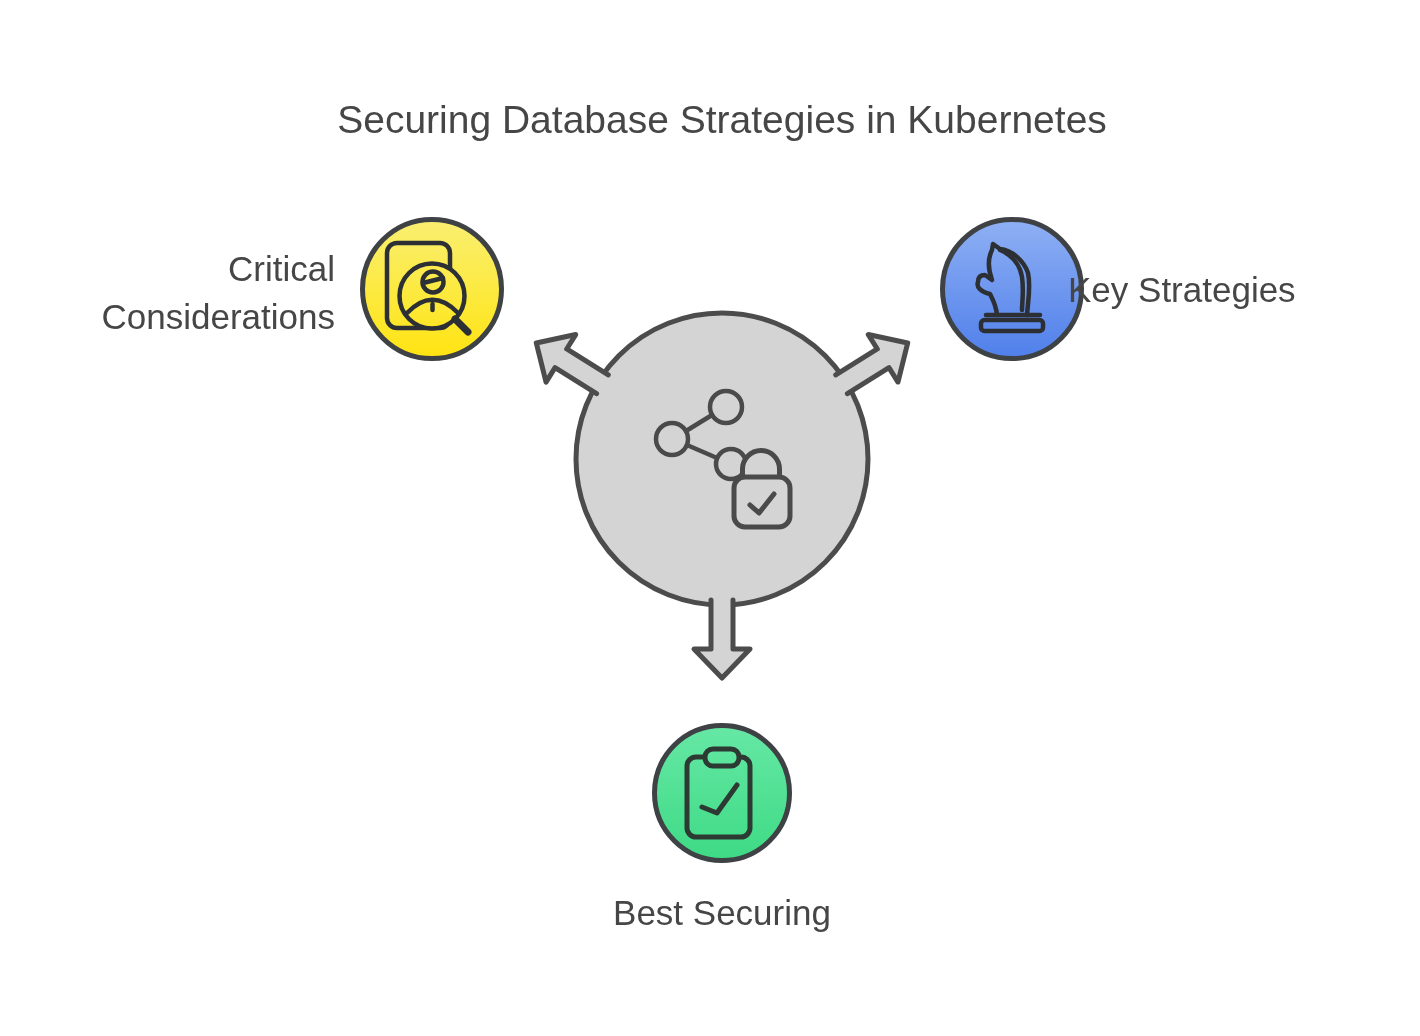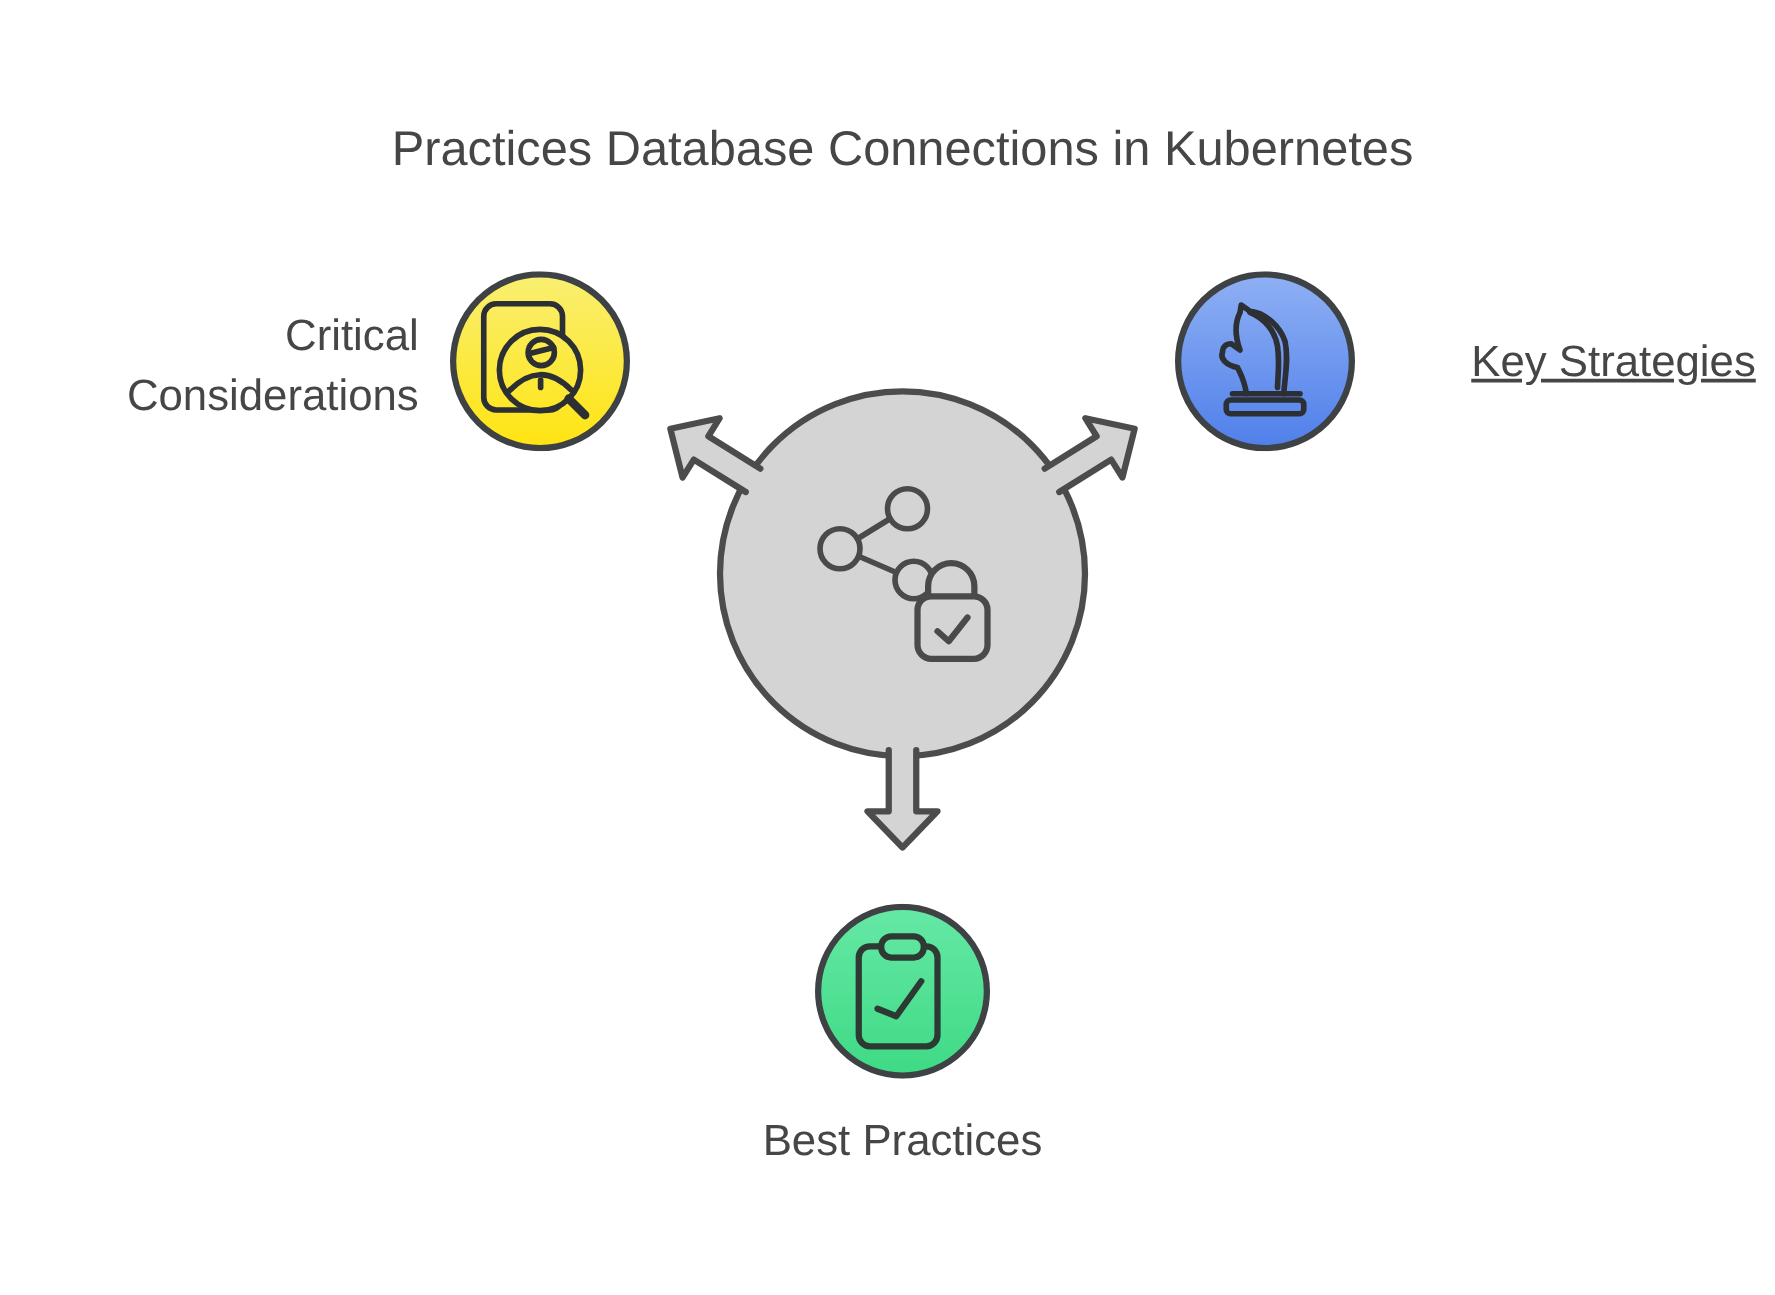--- a/index.html
+++ b/index.html
@@ -6,34 +6,34 @@
   .canvas {
     position:relative; width:1420px; height:1036px; background:#ffffff;
     font-family:"Liberation Sans", sans-serif; overflow:hidden;
   }
   .title {
     position:absolute; left:722px; top:98px; transform:translateX(-50%);
     font-size:39px; font-weight:500; color:#464646; white-space:nowrap;
   }
   .label { position:absolute; font-size:35px; color:#464646; line-height:48px; }
   .label-critical { right:1085px; top:245px; width:300px; text-align:right; }
-  .label-strategies { left:1177px; top:266px; white-space:nowrap;text-decoration:underline; }
+  .label-strategies { left:1068px; top:266px; white-space:nowrap; }
   .label-practices { left:722px; top:889px; transform:translateX(-50%); white-space:nowrap; }
   svg.hub-svg { position:absolute; left:0; top:0; }
   svg.node { position:absolute; }
   .node-critical { left:360px; top:217px; }
   .node-strategies { left:940px; top:217px; }
   .node-practices { left:652px; top:723px; }
 </style>
 </head>
 <body>
 
 <div class="canvas">
 
-  <div class="title">Practices Database Connections in Kubernetes</div>
+  <div class="title">Securing Database Strategies in Kubernetes</div>
 
   <svg class="hub-svg" width="1420" height="1036" viewBox="0 0 1420 1036">
 
     <circle cx="722" cy="459" r="146" stroke="#4c4c4c" stroke-width="5" fill="#d4d4d4"></circle>
 
     <g stroke="#4c4c4c" stroke-width="5" stroke-linejoin="round" stroke-linecap="round">
       <path d="M863,448 L912,448 L912,431 L941,459 L912,487 L912,470 L863,470" fill="#d4d4d4" transform="rotate(-148 722 459)"></path>
       <path d="M863,448 L912,448 L912,431 L941,459 L912,487 L912,470 L863,470" fill="#d4d4d4" transform="rotate(-32 722 459)"></path>
       <path d="M863,448 L912,448 L912,431 L941,459 L912,487 L912,470 L863,470" fill="#d4d4d4" transform="rotate(90 722 459)"></path>
     </g>
@@ -96,15 +96,15 @@
     <circle cx="70" cy="70" r="67.5" fill="url(#gg)" stroke="#3f4245" stroke-width="5"></circle>
     <g stroke="#2c3a33" stroke-width="5" fill="none" stroke-linecap="round" stroke-linejoin="round">
       <rect x="35" y="34" width="63" height="80" rx="9"></rect>
       <rect x="53" y="26" width="34" height="17" rx="8" fill="url(#gg)"></rect>
       <path d="M50,84 L65,90 L85,62"></path>
     </g>
   </svg>
 
   <div class="label label-critical">Critical Considerations</div>
   <div class="label label-strategies">Key Strategies</div>
-  <div class="label label-practices">Best Practices</div>
+  <div class="label label-practices">Best Securing</div>
 
 </div>
 
 </body></html>

